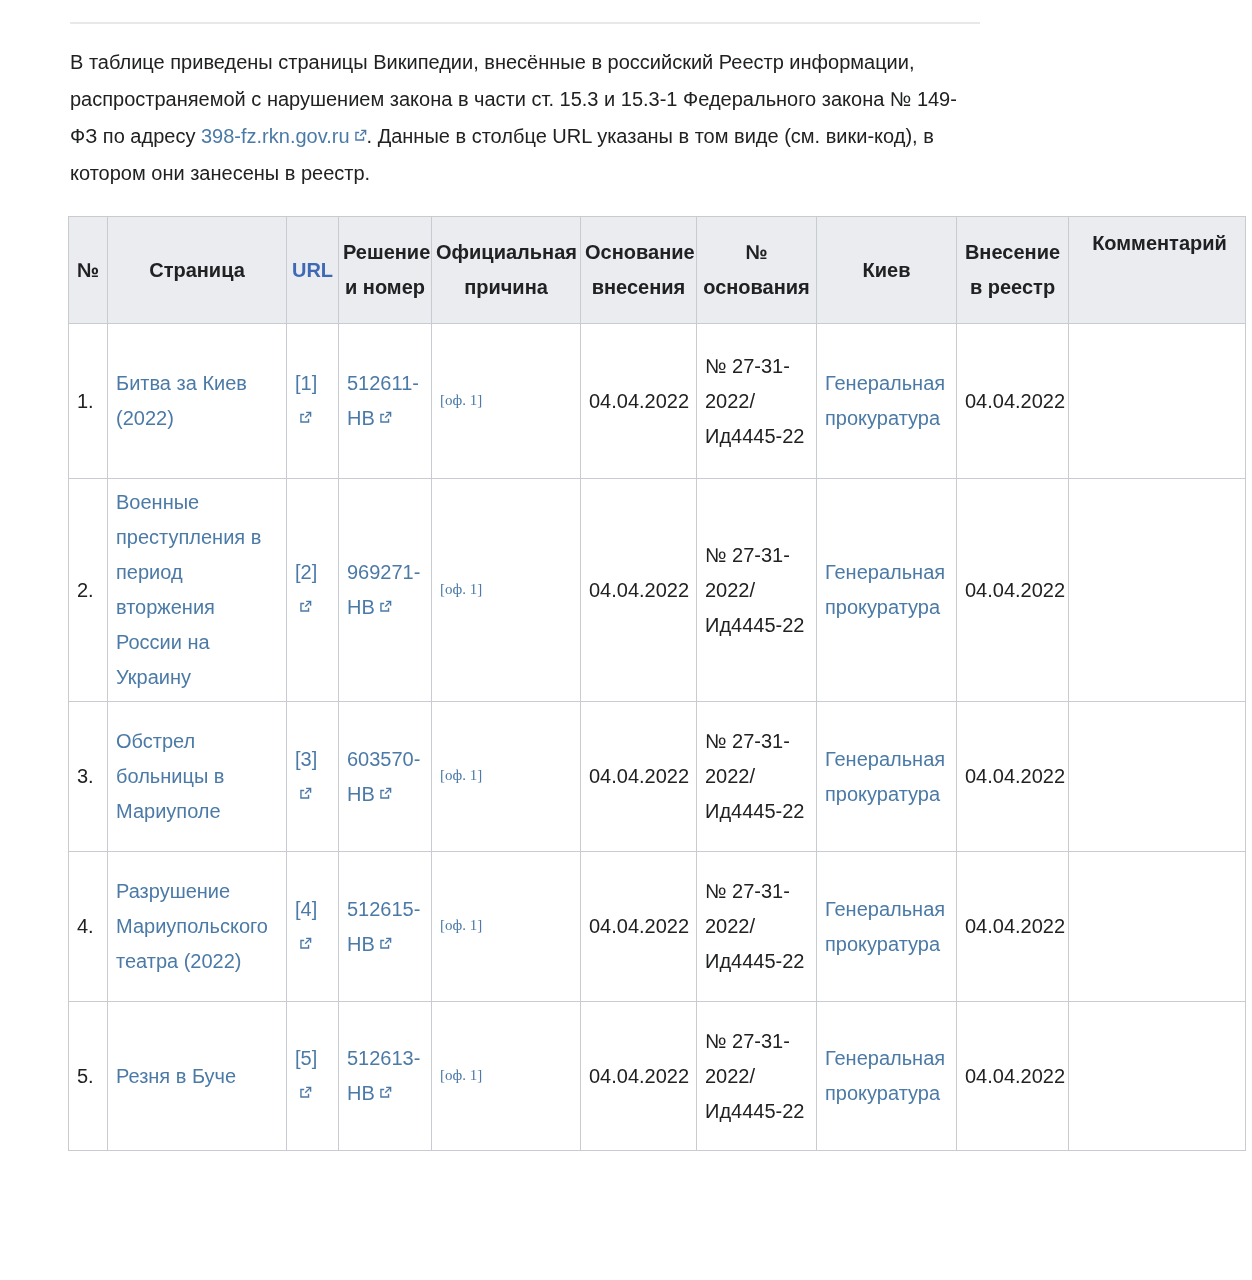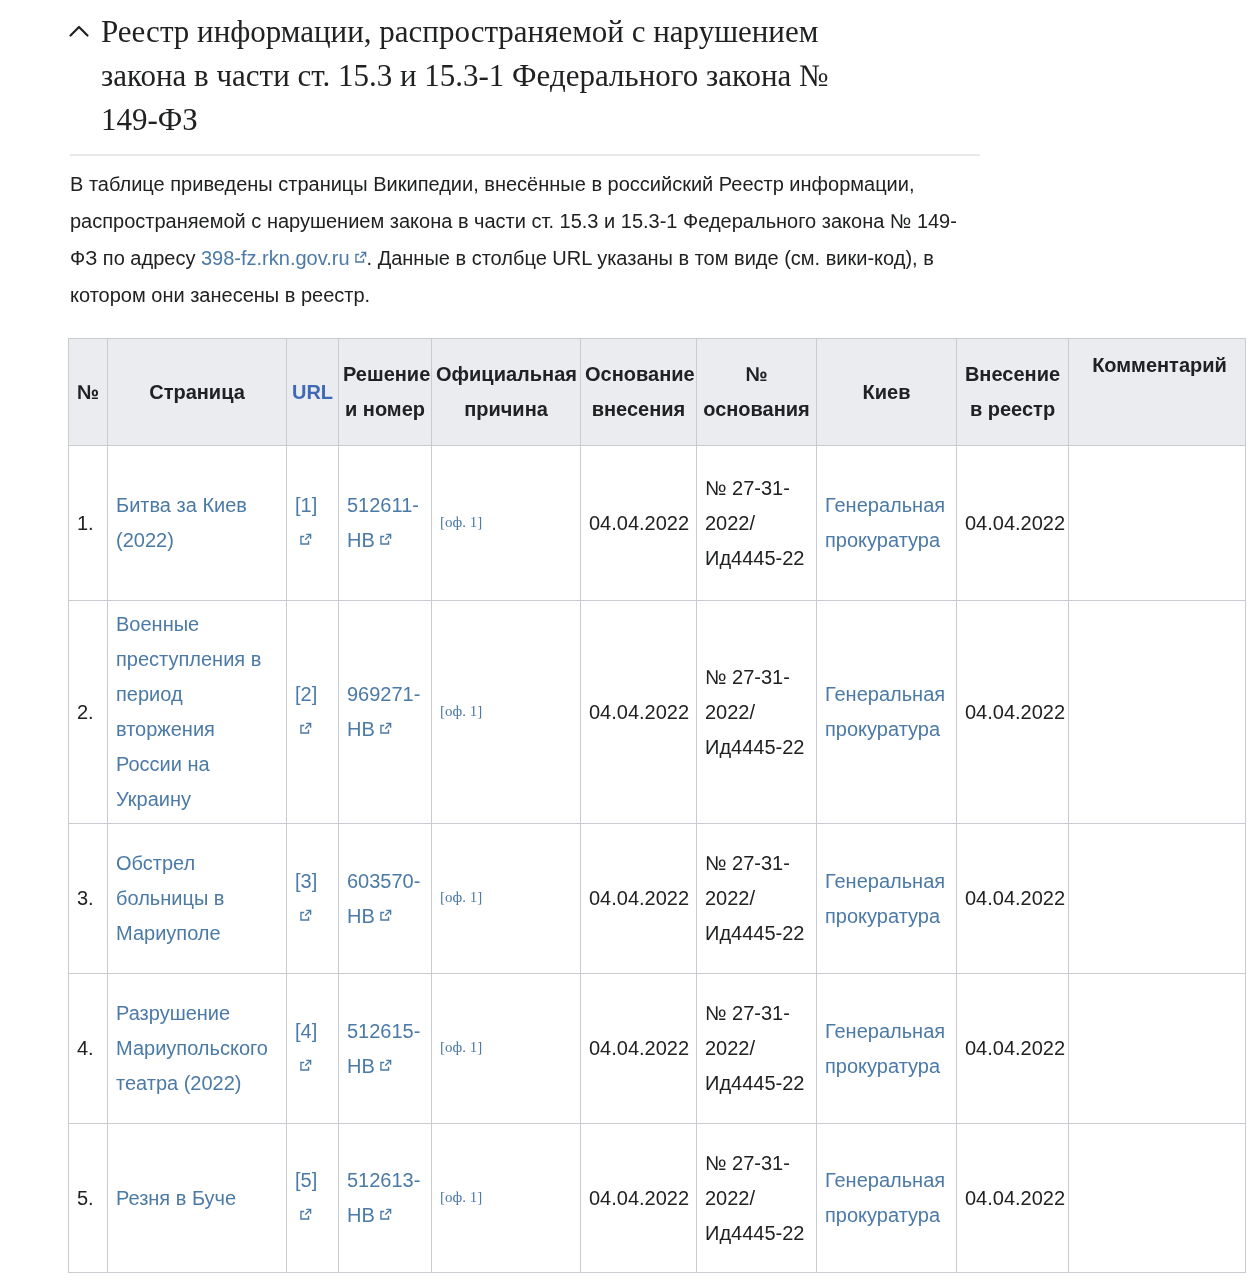--- a/index.html
+++ b/index.html
@@ -18,21 +18,21 @@
   
   .section-heading{display:flex; align-items:flex-start; gap:11px; cursor:pointer;}
   .chev{flex:0 0 auto; margin-top:13px; display:inline-block;}
   h2.page-title{
     margin:0; font-family:"Liberation Serif", serif; font-weight:400;
     font-size:31px; line-height:44px; max-width:755px; color:var(--text);
   }
   .divider{height:2px; background:var(--divider); width:910px; margin:12px 0 0 2px;}
 
   
-  p.intro{font-size:20px; line-height:37px; max-width:908px; margin:10px 0 24px 2px;}
+  p.intro{font-size:20px; line-height:37px; max-width:908px; margin:20px 0 24px 2px;}
   a{color:var(--link); text-decoration:none;}
   a .lbl{color:inherit;}
   .ext-icon{display:inline-block; margin-left:4px; transform:translateY(-1px);}
 
   
   table.wikitable{
     border-collapse:collapse; table-layout:fixed; width:1177px;
     font-size:20px; background:#fff;
   }
   .wikitable th, .wikitable td{
@@ -60,28 +60,20 @@
   th a{color:var(--header_link); font-weight:bold;}
   td a{color:var(--link);}
   a.footnote{font-size:15px; position:relative; top:-2px;font-family:Liberation Serif, serif;}
   .nowrap-icon{white-space:nowrap;}
 </style>
 </head>
 <body>
 
 <div class="content">
 
-  <div class="section-heading">
-    <span class="chev">
-      <svg width="22" height="15" viewBox="0 0 22 15">
-          <path d="M2.5 12.5 L11 4 L19.5 12.5" fill="none" stroke="#202122" stroke-width="2.2" stroke-linecap="round" stroke-linejoin="round"></path>
-        </svg>
-    </span>
-    <h2 class="page-title">Реестр информации, распространяемой с нарушением закона в части ст. 15.3 и 15.3-1 Федерального закона № 149-ФЗ</h2>
-  </div>
 
   <div class="divider"></div>
 
   <p class="intro"><span>В таблице приведены страницы Википедии, внесённые в российский Реестр информации, распространяемой с нарушением закона в части ст. 15.3 и 15.3-1 Федерального закона № 149-ФЗ по адресу </span><a href="#" class="nowrap-icon"><span class="lbl">398-fz.rkn.gov.ru</span><span class="ext-icon"><svg width="13" height="13" viewBox="0 0 12 12">
             <path d="M8.8 7.2v3H1.8v-7H4.8" fill="none" stroke="currentColor" stroke-width="1.3"></path>
             <path d="M6.6 1.3h4.1v4.1" fill="none" stroke="currentColor" stroke-width="1.3"></path>
             <path d="M10.5 1.5 5.7 6.3" fill="none" stroke="currentColor" stroke-width="1.3"></path>
           </svg></span></a><span>. Данные в столбце URL указаны в том виде (см. вики-код), в котором они занесены в реестр.</span></p>
 
   <table class="wikitable">

